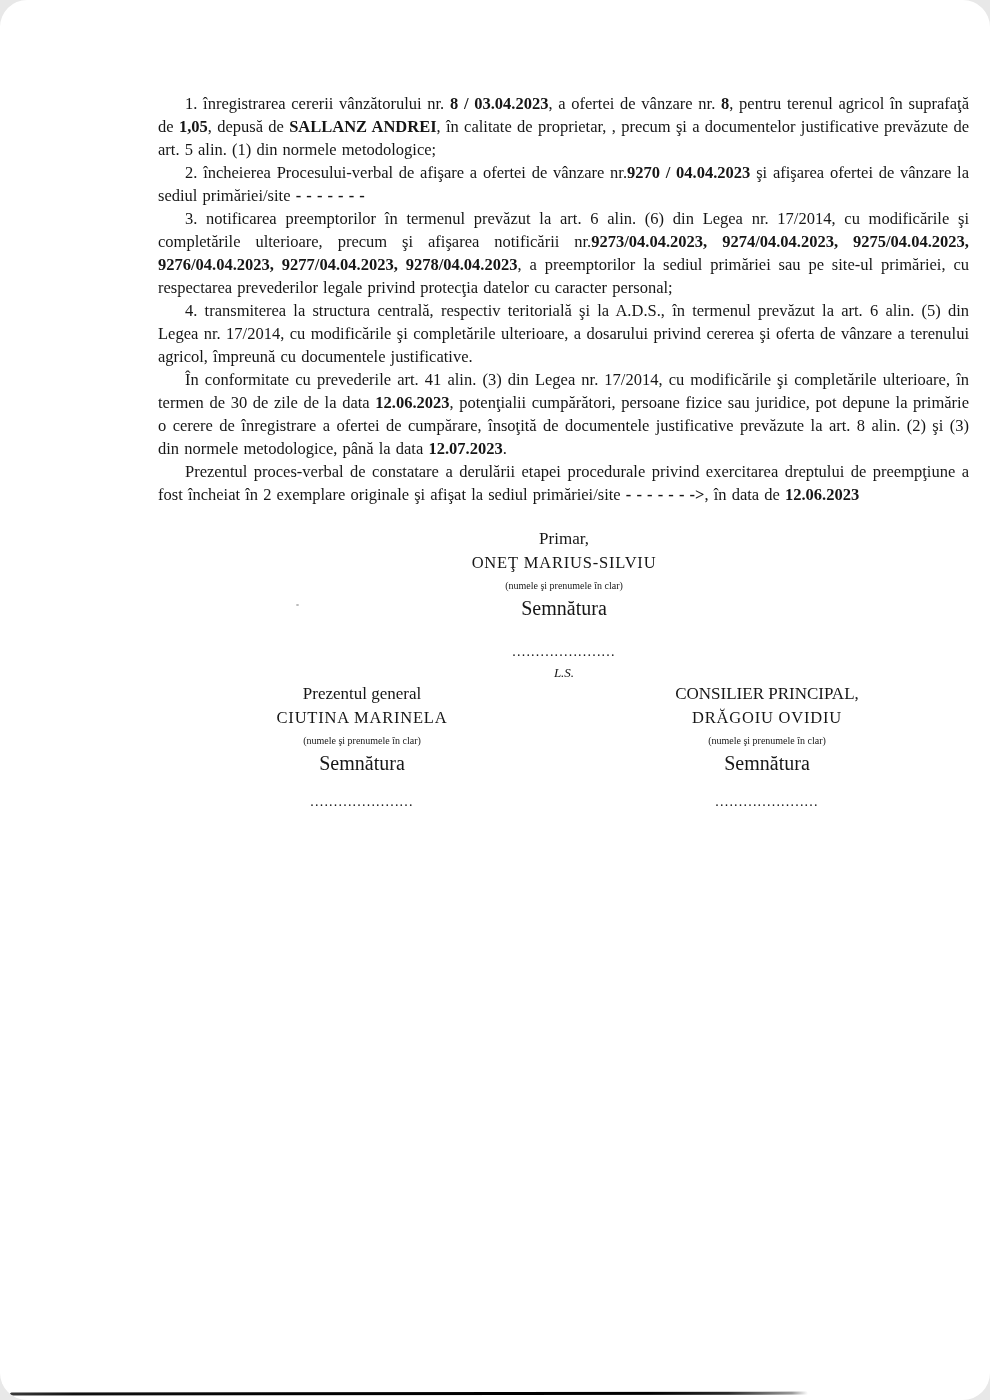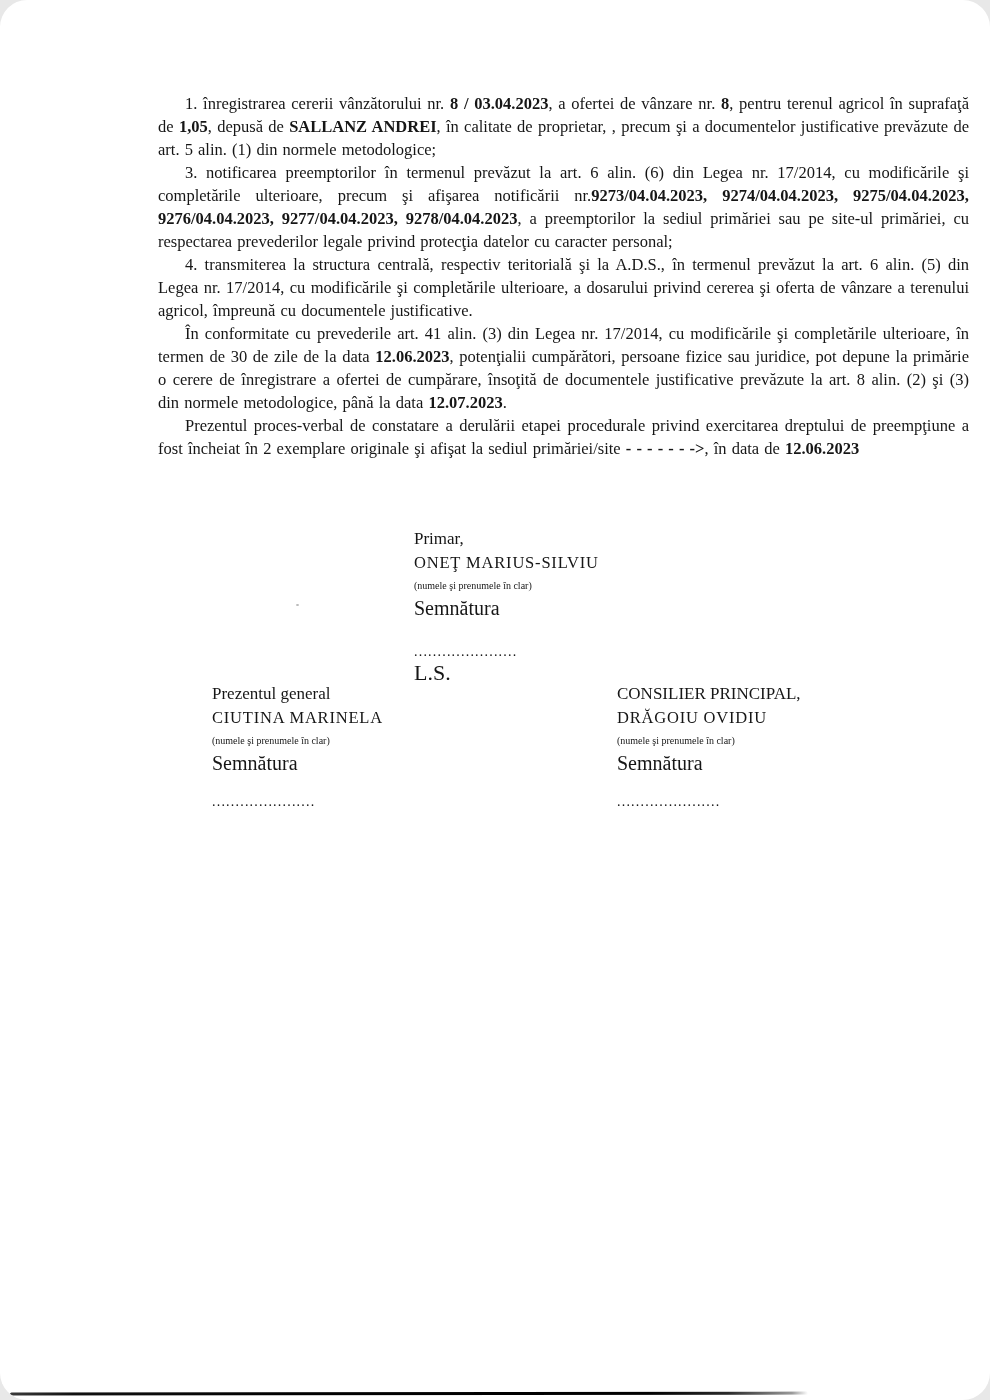--- a/index.html
+++ b/index.html
@@ -27,20 +27,21 @@
     margin: 0;
     text-indent: 27px;
     text-align: justify;
     font-size: 16.5px;
     line-height: 23px;
     word-spacing: 1px;
   }
   .para .b { font-weight: bold; }
   .sig {
     position: absolute;
+    text-align: center;
     width: 300px;
   }
   .sig-title {
     font-size: 17px;
     line-height: 24px;
   }
   .sig-name {
     font-size: 16.5px;
     font-weight: normal;
     letter-spacing: 0.8px;
@@ -56,23 +57,24 @@
   }
   .sig-dots {
     font-size: 14px;
     letter-spacing: 1.2px;
     line-height: 16px;
     white-space: nowrap;
   }
   .sig-primar { top: 527px; left: 414px; }
   .seal-block { top: 644px; left: 414px; }
   .sig-ls {
-    font-size: 22px;
+    font-size: 13px;
     line-height: 22px;
     margin-top: 2px;
+    font-style: italic;
   }
   .sig-left  { top: 682px; left: 212px; }
   .sig-right { top: 682px; left: 617px; }
   .sig .sig-dots.bottom-dots { margin-top: 20px; }
   .scan-line {
     position: absolute;
     top: 1392px;
     left: 10px;
     width: 798px;
     height: 3px;
@@ -92,20 +94,21 @@
     border-radius: 50%;
   }
 </style>
 </head>
 <body>
 
 <div class="page">
 
   <div class="body-text">
     <p class="para"><span>1. înregistrarea cererii vânzătorului nr. </span><span class="b">8 / 03.04.2023</span><span>, a ofertei de vânzare nr. </span><span class="b">8</span><span>, pentru terenul agricol în suprafaţă de </span><span class="b">1,05</span><span>, depusă de </span><span class="b">SALLANZ ANDREI</span><span>, în calitate de proprietar, , precum şi a documentelor justificative prevăzute de art. 5 alin. (1) din normele metodologice;</span></p>
+    <p class="para"><span>2. încheierea Procesului-verbal de afişare a ofertei de vânzare nr.</span><span class="b">9270 / 04.04.2023</span><span> şi afişarea ofertei de vânzare la sediul primăriei/site </span><span class="b">- - - - - - -</span></p>
     <p class="para"><span>3. notificarea preemptorilor în termenul prevăzut la art. 6 alin. (6) din Legea nr. 17/2014, cu modificările şi completările ulterioare, precum şi afişarea notificării nr.</span><span class="b">9273/04.04.2023, 9274/04.04.2023, 9275/04.04.2023, 9276/04.04.2023, 9277/04.04.2023, 9278/04.04.2023</span><span>, a preemptorilor la sediul primăriei sau pe site-ul primăriei, cu respectarea prevederilor legale privind protecţia datelor cu caracter personal;</span></p>
     <p class="para"><span>4. transmiterea la structura centrală, respectiv teritorială şi la A.D.S., în termenul prevăzut la art. 6 alin. (5) din Legea nr. 17/2014, cu modificările şi completările ulterioare, a dosarului privind cererea şi oferta de vânzare a terenului agricol, împreună cu documentele justificative.</span></p>
     <p class="para"><span>În conformitate cu prevederile art. 41 alin. (3) din Legea nr. 17/2014, cu modificările şi completările ulterioare, în termen de 30 de zile de la data </span><span class="b">12.06.2023</span><span>, potenţialii cumpărători, persoane fizice sau juridice, pot depune la primărie o cerere de înregistrare a ofertei de cumpărare, însoţită de documentele justificative prevăzute la art. 8 alin. (2) şi (3) din normele metodologice, până la data </span><span class="b">12.07.2023</span><span>.</span></p>
     <p class="para"><span>Prezentul proces-verbal de constatare a derulării etapei procedurale privind exercitarea dreptului de preempţiune a fost încheiat în 2 exemplare originale şi afişat la sediul primăriei/site </span><span class="b">- - - - - - -&gt;</span><span>, în data de </span><span class="b">12.06.2023</span></p>
   </div>
 
   <div class="sig sig-primar">
     <div class="sig-title">Primar,</div>
     <div class="sig-name">ONEŢ MARIUS-SILVIU</div>
     <div class="sig-note">(numele şi prenumele în clar)</div>

